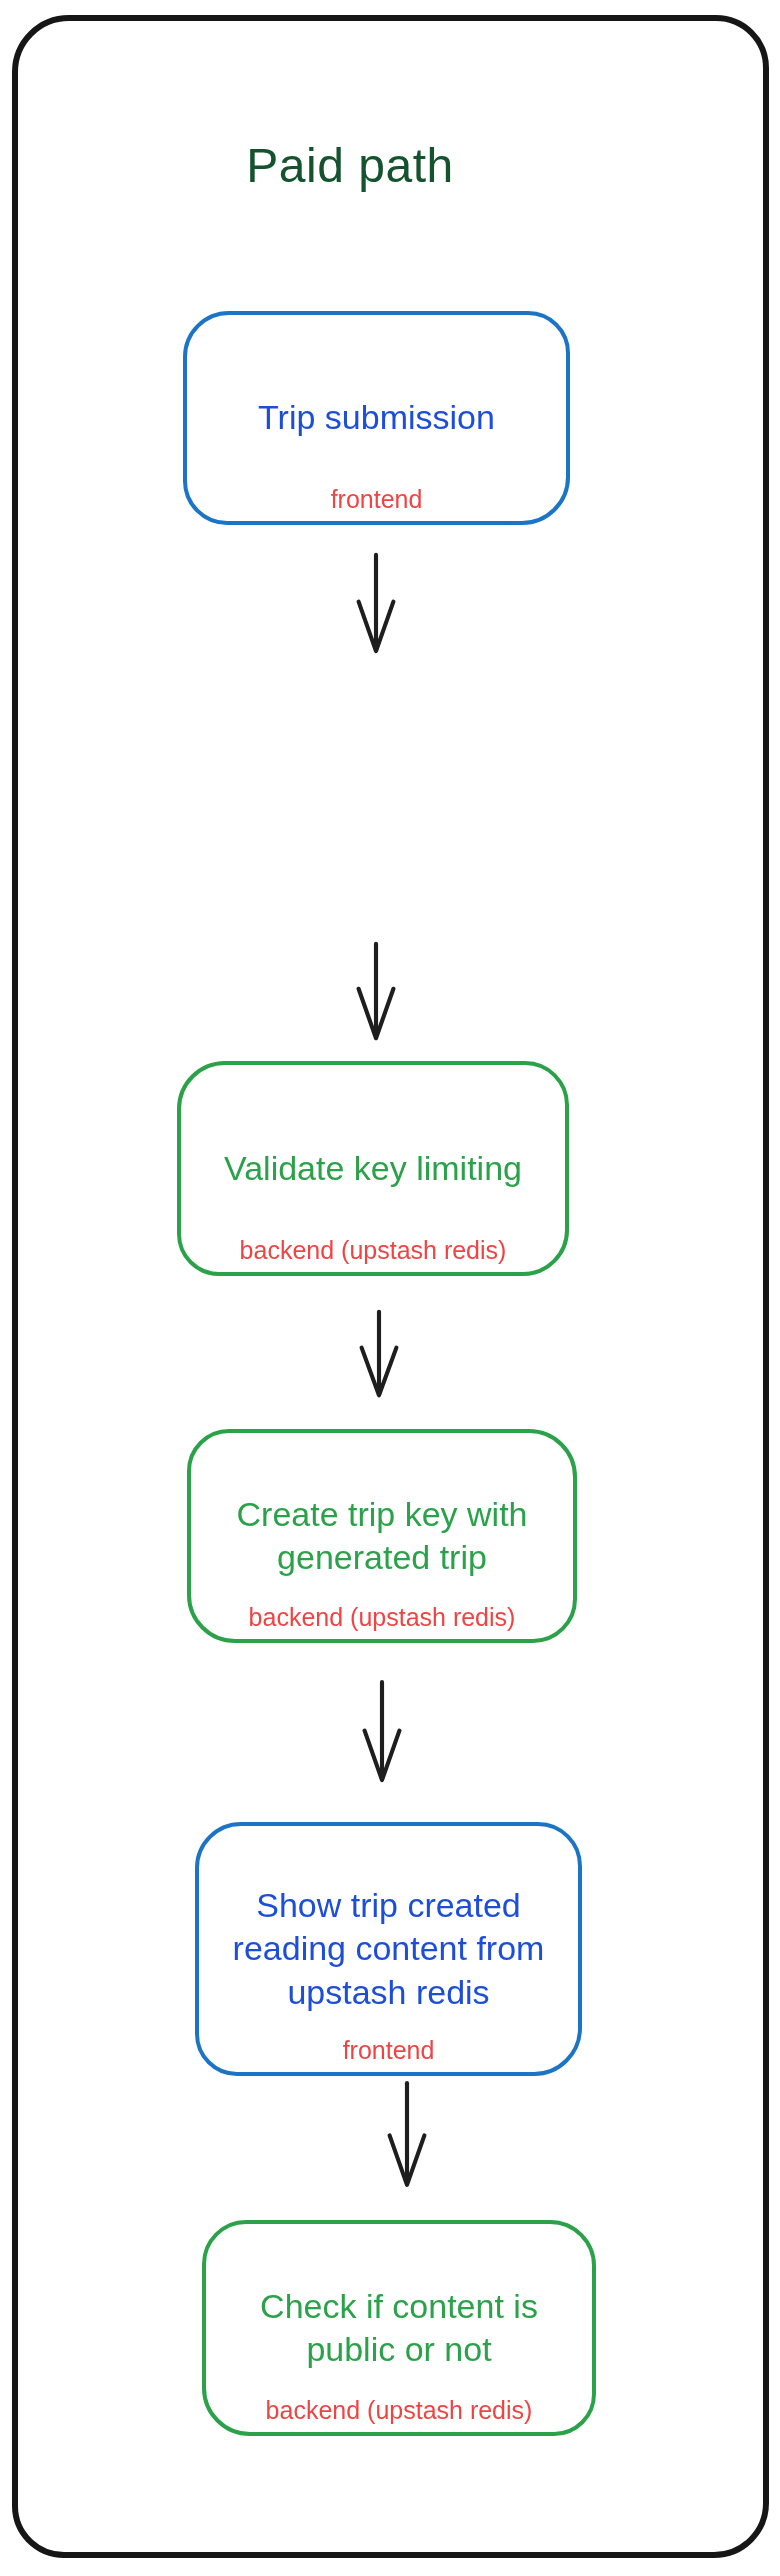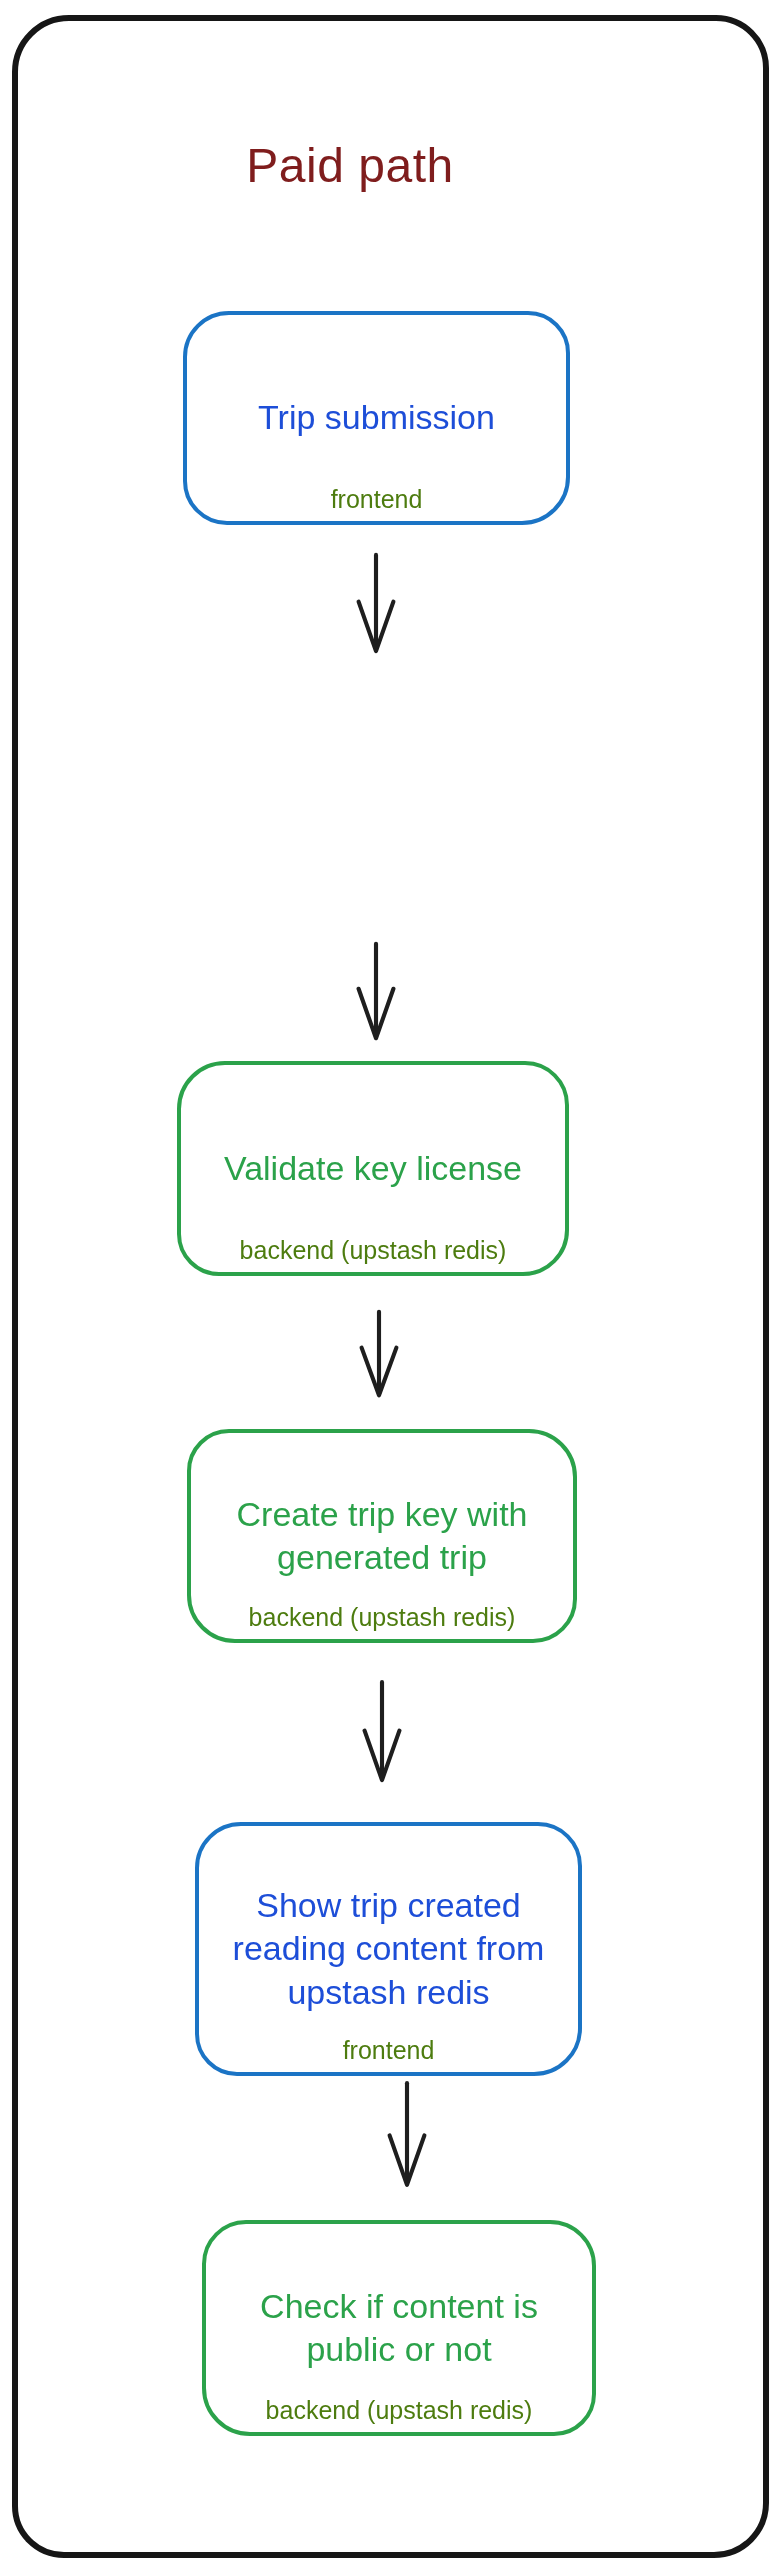--- a/index.html
+++ b/index.html
@@ -20,21 +20,21 @@
     border-radius: 57px 53px 55px 52px;
   }
   
   #title {
     position: absolute;
     left: 0; top: 138px;
     width: 700px;
     text-align: center;
     font-size: 48px;
     line-height: 1.15;
-    color: #7f1d1d;
+    color: #14532d;
     letter-spacing: 0.5px;
   }
   
   .node {
     position: absolute;
     background: #ffffff;
     box-sizing: border-box;
   }
   .node .label {
     position: absolute;
@@ -47,21 +47,21 @@
     line-height: 1.27;
     padding: 0 24px;
   }
   .node .sublabel {
     position: absolute;
     left: 0; right: 0;
     bottom: 7.4px;
     text-align: center;
     font-size: 25px;
     line-height: 1.15;
-    color: #4d7c0f;
+    color: #ef4444;
     padding: 0 5.5px;
     white-space: nowrap;
   }
   .node.blue  { border: 4.6px solid #1b74c5; }
   .node.blue .label { color: #1d4ed8; }
   .node.green { border: 4.6px solid #2ba24a; }
   .node.green .label { color: #2ba24a; }
 
   
   #node-1 { left:183px; top: 311px; width:387px; height:214px; border-radius: 46px 42px 48px 44px; }
@@ -109,21 +109,21 @@
 
 
   <div class="arrow" id="arrow-2">
     <svg width="44" height="101" viewBox="0 0 48 110">
       <path d="M24 3 L24 102"></path>
       <path d="M5 52 L24 106 L43 52"></path>
     </svg>
   </div>
 
   <div class="node green" id="node-3">
-    <div class="label">Validate key license</div>
+    <div class="label">Validate key limiting</div>
     <div class="sublabel">backend (upstash redis)</div>
   </div>
 
   <div class="arrow" id="arrow-3">
     <svg width="44" height="90" viewBox="0 0 48 98">
       <path d="M24 3 L24 90"></path>
       <path d="M5 42 L24 94 L43 42"></path>
     </svg>
   </div>
 

